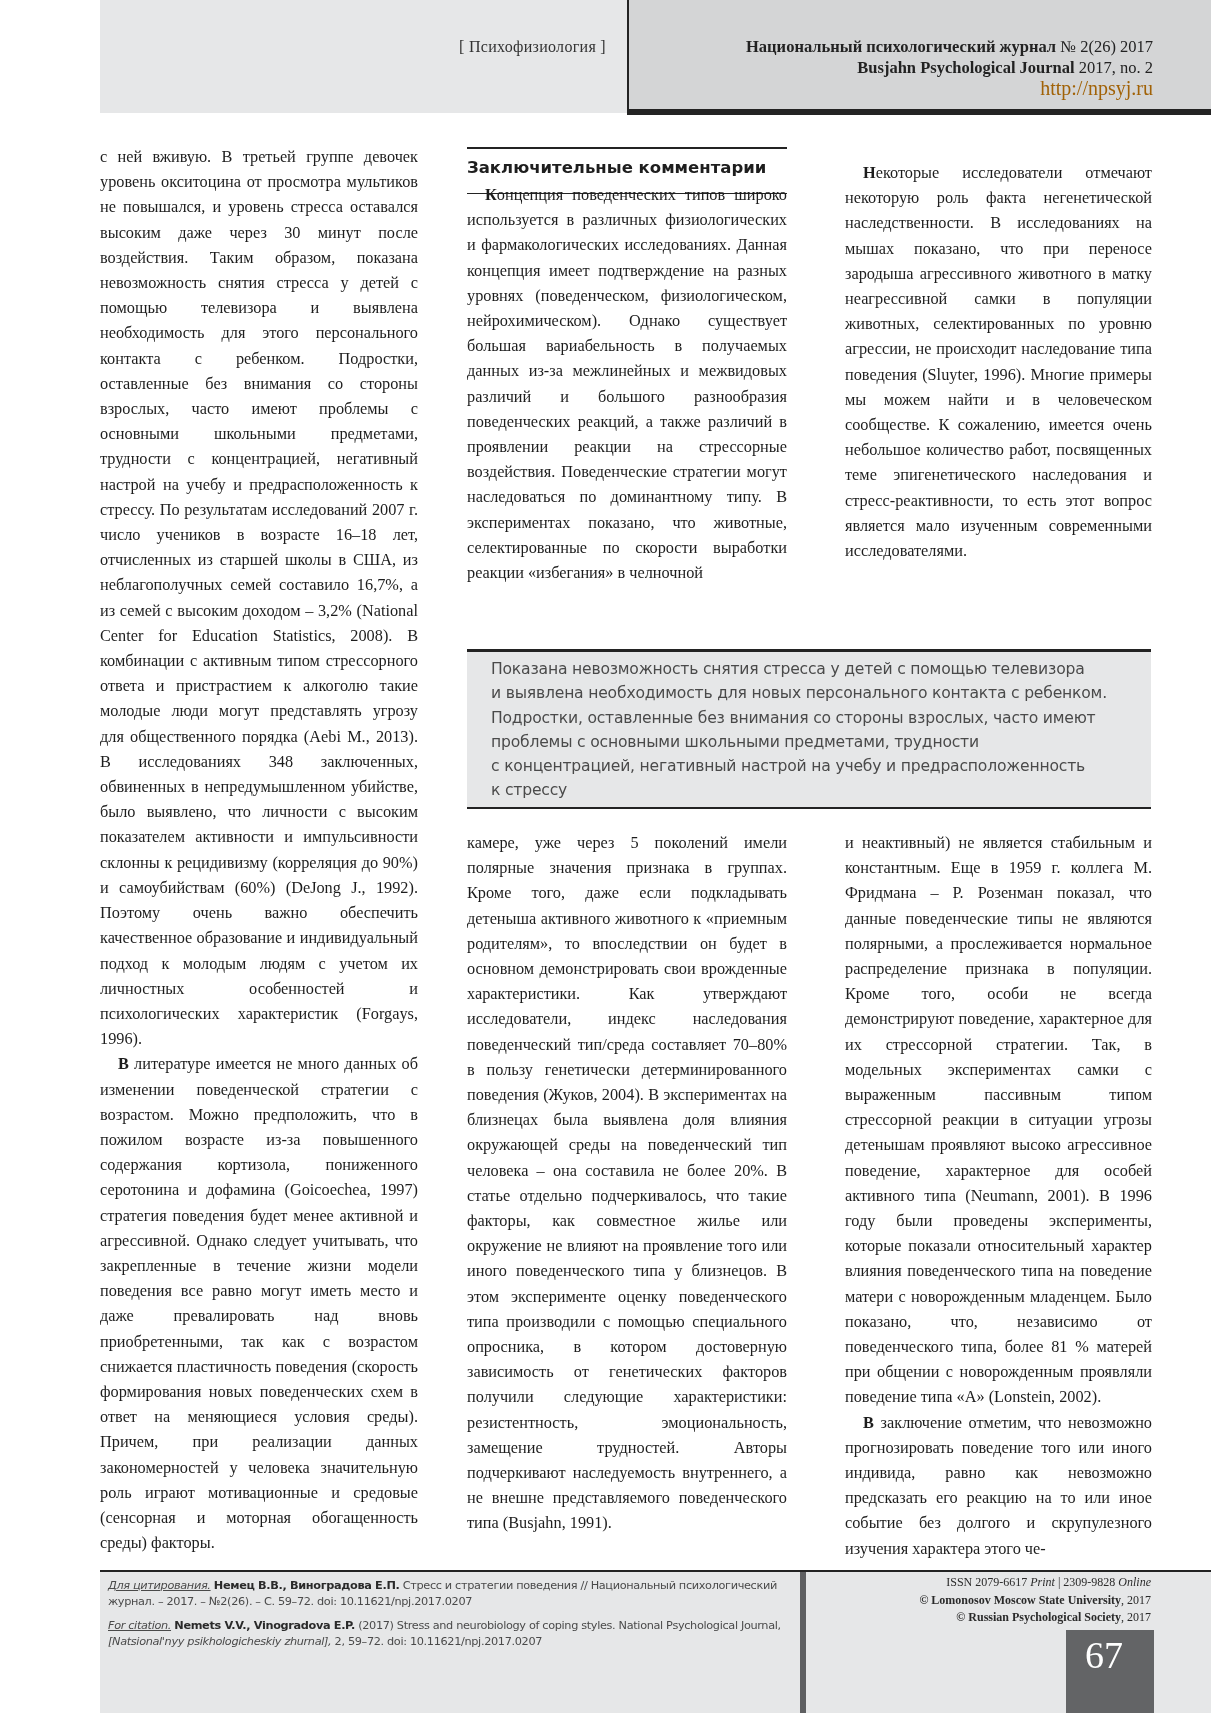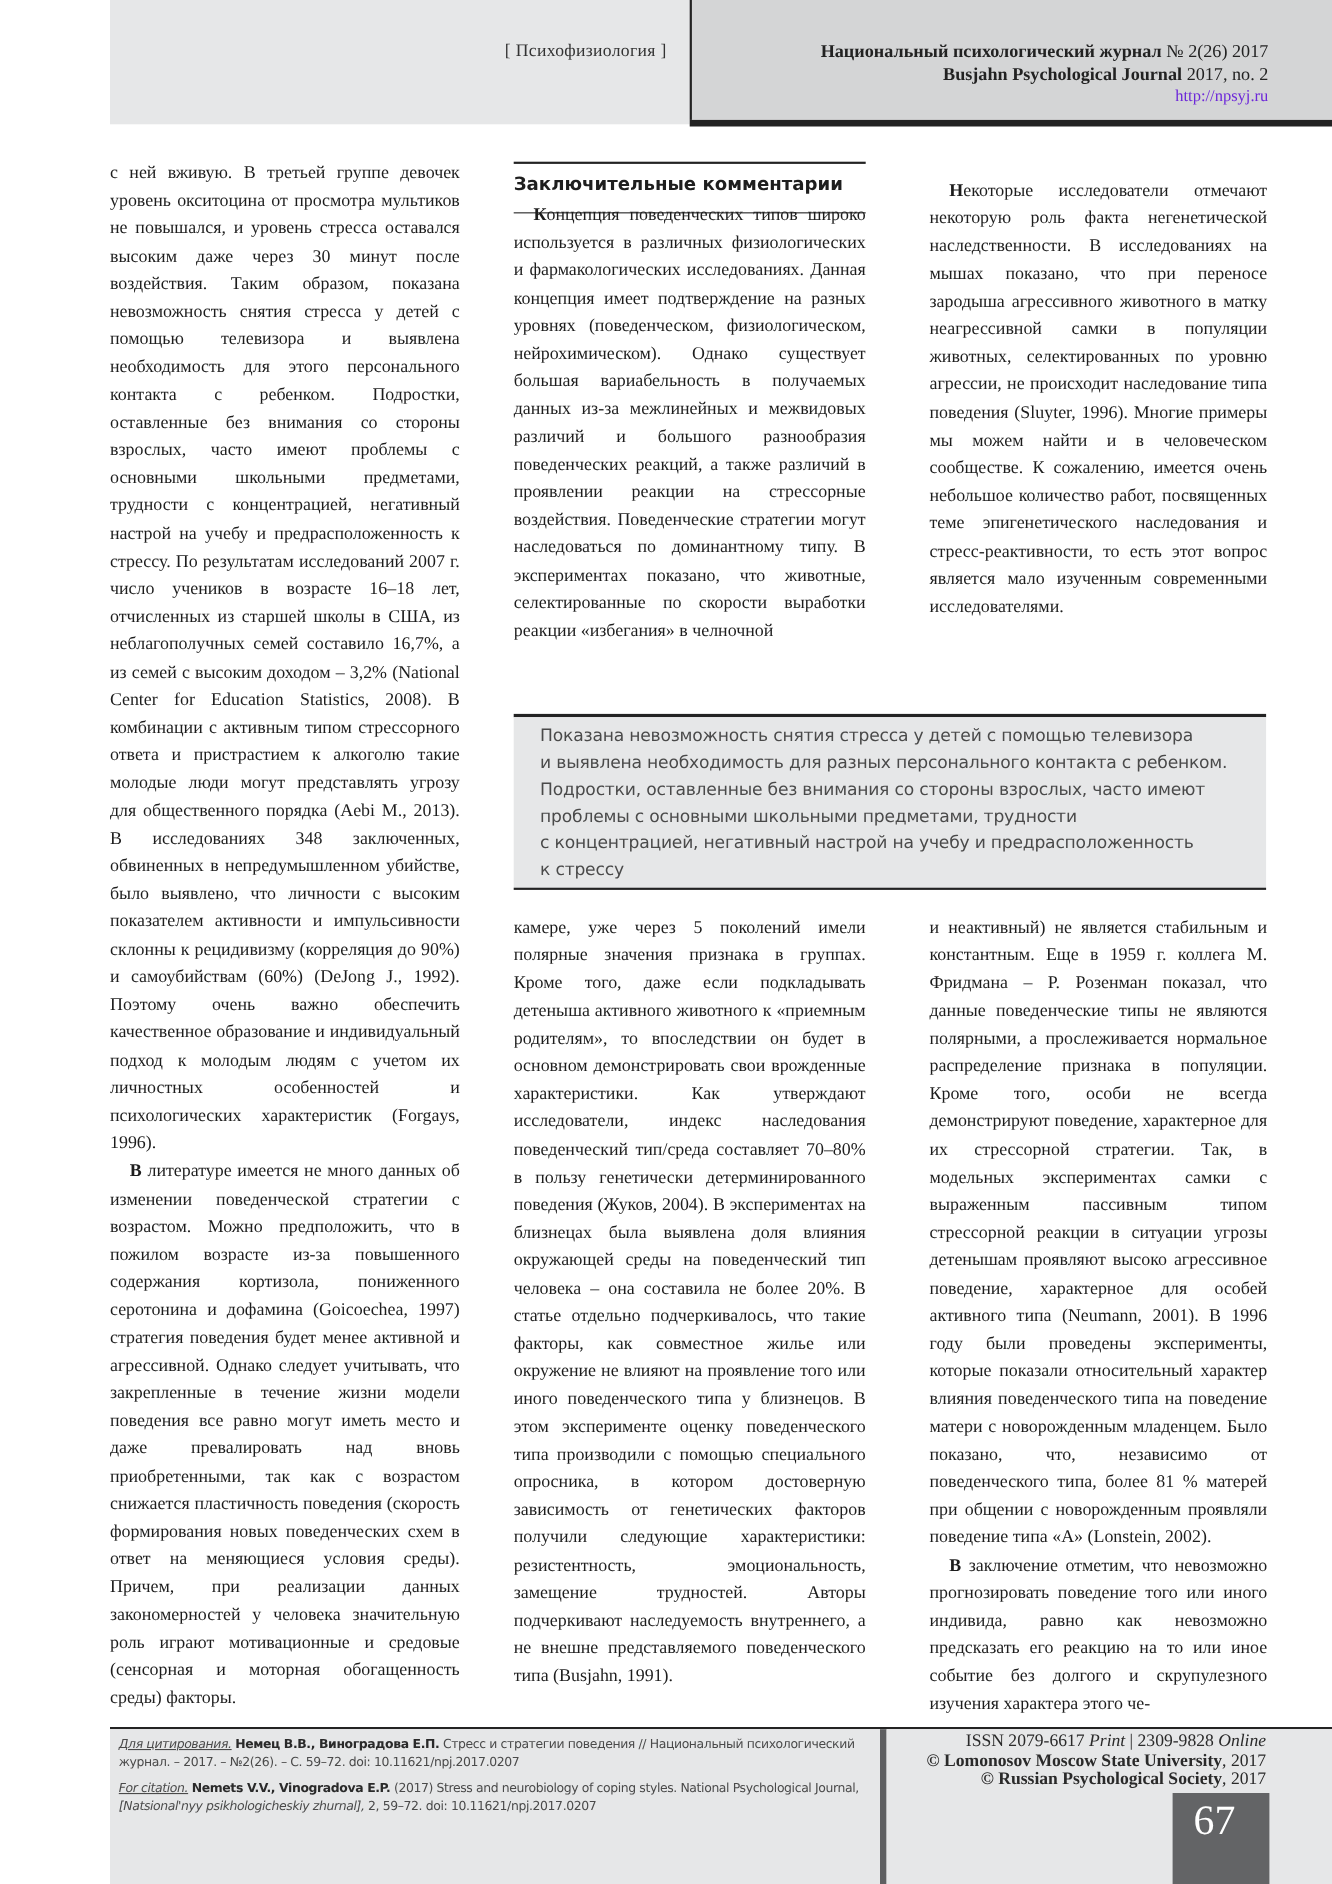--- a/index.html
+++ b/index.html
@@ -8,21 +8,21 @@
 
   
   .hdr-left { position: absolute; left: 100px; top: 0; width: 527px; height: 113px; background: #e6e7e8; }
   .hdr-right { position: absolute; left: 627px; top: 0; width: 584px; height: 109px; background: #d4d5d6;
                border-left: 2px solid #232323; }
   .hdr-right-bar { position: absolute; left: 627px; top: 109px; width: 584px; height: 6px; background: #232323; }
   .section-tag { position: absolute; right: 605px; top: 38px; font-size: 16px; color: #333; letter-spacing: 0.3px;
                  font-family: "Liberation Serif", serif; }
   .journal { position: absolute; right: 58px; top: 36px; text-align: right; font-size: 16.5px; line-height: 21px; color: #222; }
   .journal b { font-weight: bold; }
-  .journal .url { font-size: 15px; color: #6d28d9; font-family: Liberation Serif, serif; }
+  .journal .url { font-size: 20px; color: #a16207; font-family: Liberation Serif, serif; }
 
   
   .col { position: absolute; font-size: 16.3px; line-height: 25.2px; text-align: justify; color: #1d1d1d; }
   .col p { margin: 0; }
   .col p.indent { text-indent: 18px; }
   .col .dropcap { font-weight: bold; }
   #col1 { left: 100px; top: 144px; width: 318px; }
   #col2a { left: 467px; top: 182px; width: 320px; }
   #col3a { left: 845px; top: 160px; width: 307px; }
   #col2b { left: 467px; top: 830px; width: 320px; }
@@ -45,21 +45,21 @@
   .ft-rule { position: absolute; left: 100px; top: 1570px; width: 1111px; height: 2px; background: #232323; }
   .ft-left { position: absolute; left: 100px; top: 1572px; width: 700px; height: 141px; background: #e6e7e8; }
   .ft-sep { position: absolute; left: 800px; top: 1572px; width: 6px; height: 141px; background: #5e5f61; }
   .ft-right { position: absolute; left: 806px; top: 1572px; width: 405px; height: 141px; background: #e6e7e8; }
   .cite { position: absolute; left: 108px; width: 690px; font-family: "DejaVu Sans", sans-serif; font-size: 11.3px;
           line-height: 15.5px; color: #4a4a4a; letter-spacing: -0.35px; }
   .cite .lbl { text-decoration: underline; font-style: italic; }
   .cite b { color: #2a2a2a; }
   #cite-ru { top: 1578px; }
   #cite-en { top: 1618px; }
-  .issn { position: absolute; right: 60px; top: 1574px; text-align: right; font-size: 16px; line-height: 17.5px; color: #2a2a2a; }
+  .issn { position: absolute; right: 60px; top: 1574px; text-align: right; font-size: 12px; line-height: 17.5px; color: #2a2a2a; }
   .issn b { font-weight: bold; }
   .pgbox { position: absolute; left: 1066px; top: 1630px; width: 88px; height: 83px; background: #636466; }
   .pgnum { position: absolute; left: 1066px; top: 1633px; width: 76px; text-align: center; color: #ffffff;
            font-size: 38px; font-family: "Liberation Serif", serif; }
 </style>
 </head>
 <body>
 
 <div class="hdr-left"></div>
 <div class="hdr-right"></div>
@@ -85,21 +85,21 @@
 </div>
 
 <div class="col" id="col3a">
   <p class="indent"><span class="dropcap">Н</span><span>екоторые исследователи отмечают некоторую роль факта негенетической наследственности. В исследованиях на мышах показано, что при переносе зародыша агрессивного животного в матку неагрессивной самки в популяции животных, селектированных по уровню агрессии, не происходит наследование типа поведения (Sluyter, 1996). Многие примеры мы можем найти и в человеческом сообществе. К сожалению, имеется очень небольшое количество работ, посвященных теме эпигенетического наследования и стресс-реактивности, то есть этот вопрос является мало изученным современными исследователями.</span></p>
 </div>
 
 <div class="pq-rule-top"></div>
 <div class="pq-box"></div>
 <div class="pq-text">
   <span>Показана невозможность снятия стресса у детей с помощью телевизора</span>
-  <span>и выявлена необходимость для разных персонального контакта с ребенком.</span>
+  <span>и выявлена необходимость для новых персонального контакта с ребенком.</span>
   <span>Подростки, оставленные без внимания со стороны взрослых, часто имеют</span>
   <span>проблемы с основными школьными предметами, трудности</span>
   <span>с концентрацией, негативный настрой на учебу и предрасположенность</span>
   <span>к стрессу</span>
 </div>
 <div class="pq-rule-bot"></div>
 
 <div class="col" id="col2b">
   <p>камере, уже через 5 поколений имели полярные значения признака в группах. Кроме того, даже если подкладывать детеныша активного животного к «приемным родителям», то впоследствии он будет в основном демонстрировать свои врожденные характеристики. Как утверждают исследователи, индекс наследования поведенческий тип/среда составляет 70–80% в пользу генетически детерминированного поведения (Жуков, 2004). В экспериментах на близнецах была выявлена доля влияния окружающей среды на поведенческий тип человека – она составила не более 20%. В статье отдельно подчеркивалось, что такие факторы, как совместное жилье или окружение не влияют на проявление того или иного поведенческого типа у близнецов. В этом эксперименте оценку поведенческого типа производили с помощью специального опросника, в котором достоверную зависимость от генетических факторов получили следующие характеристики: резистентность, эмоциональность, замещение трудностей. Авторы подчеркивают наследуемость внутреннего, а не внешне представляемого поведенческого типа (Busjahn, 1991).</p>
 </div>

